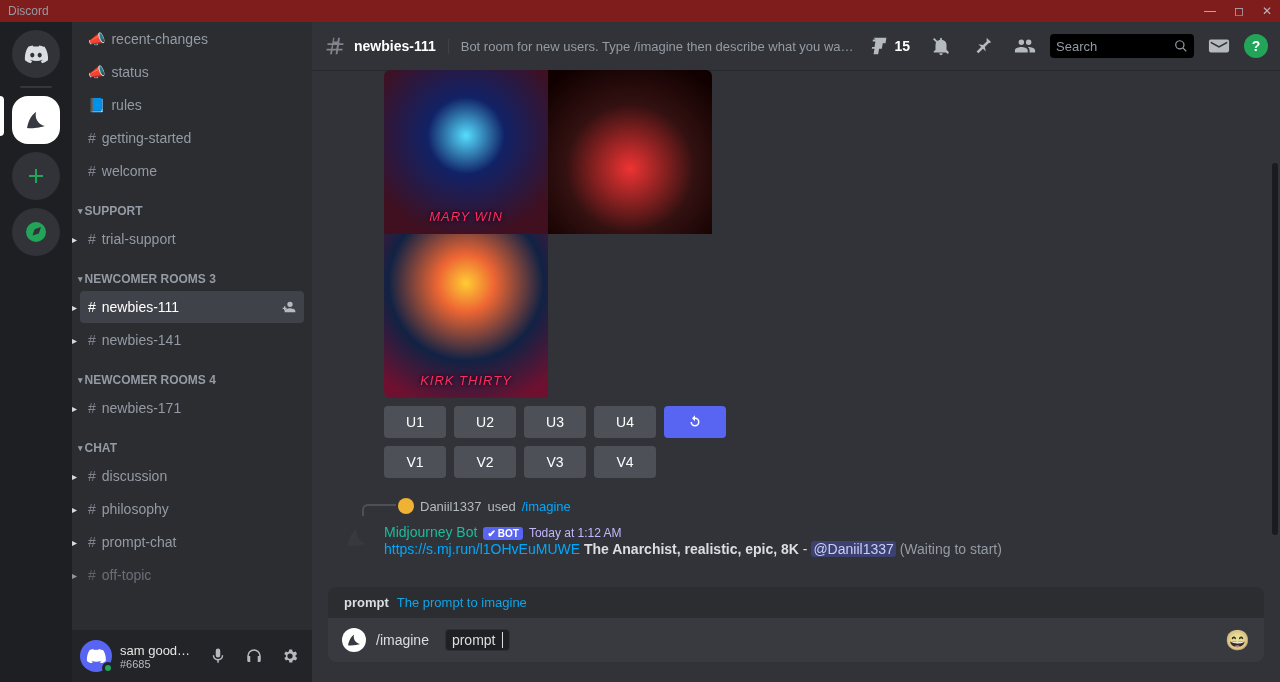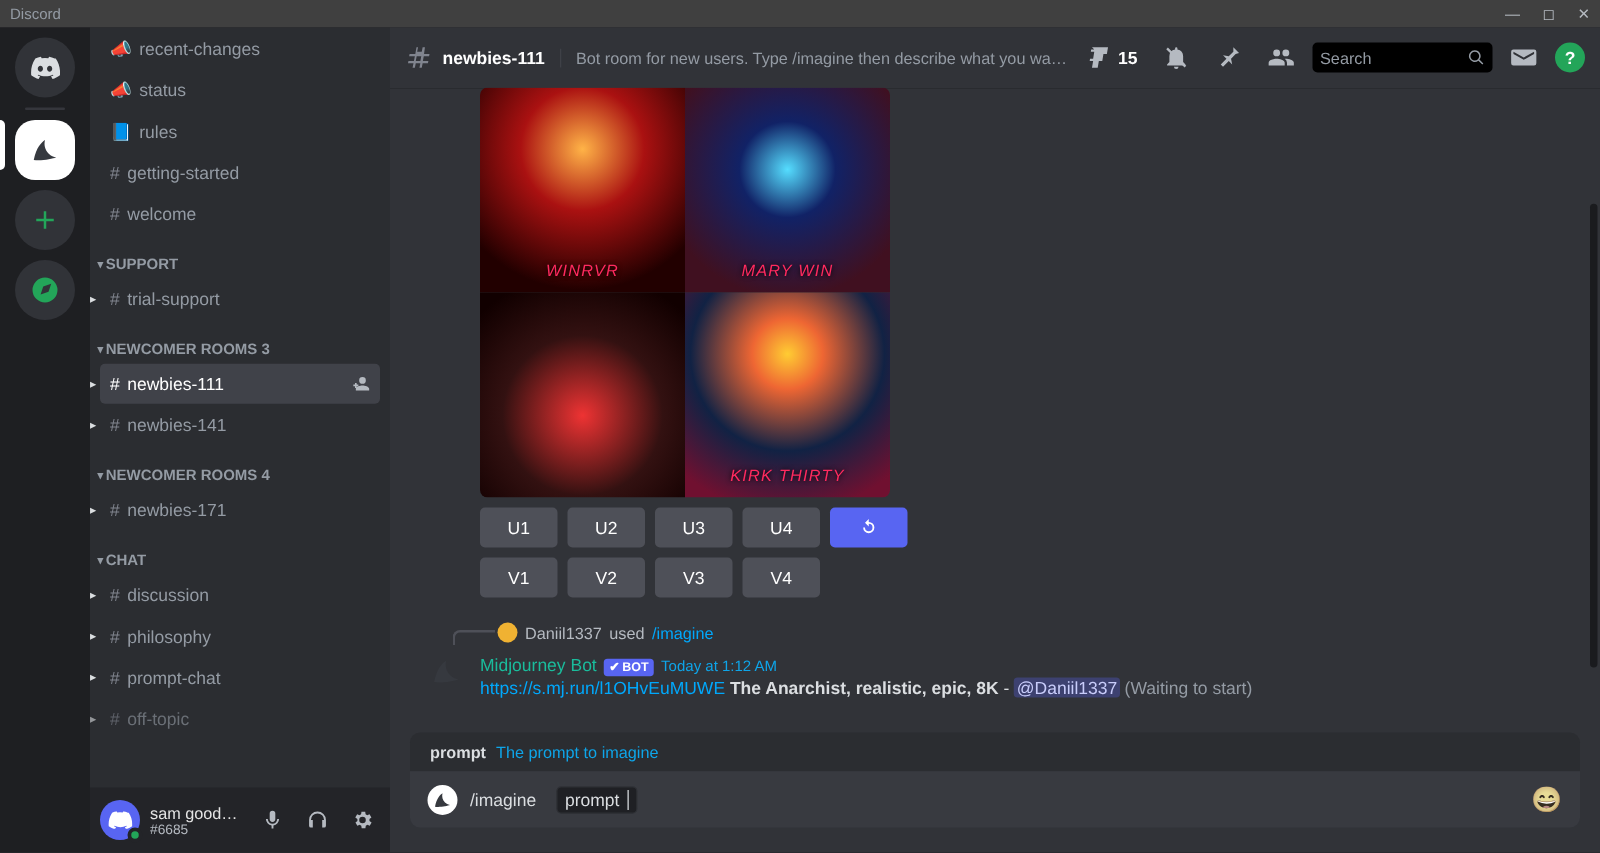--- a/index.html
+++ b/index.html
@@ -1,18 +1,18 @@
 <!DOCTYPE html>
 <html><head>
 <meta charset="utf-8">
 <style>
   *{box-sizing:border-box;margin:0;padding:0;font-family:"gg sans","Helvetica Neue",Helvetica,Arial,sans-serif}
   body{background:#1e1f22;color:#dbdee1;width:1280px;height:682px;overflow:hidden;font-size:14px}
   
-  .titlebar{height:22px;background:#404040;display:flex;align-items:center;padding:0 8px;color:#949ba4;font-size:12px;justify-content:space-between}
+  .titlebar{height:22px;background:#7f1d1d;display:flex;align-items:center;padding:0 8px;color:#949ba4;font-size:12px;justify-content:space-between}
   .winbtns{display:flex;gap:18px;color:#b5bac1}
   .winbtns span{cursor:pointer}
   .app{display:flex;height:660px}
   
   .guildbar{width:72px;background:#1e1f22;display:flex;flex-direction:column;align-items:center;padding-top:8px;gap:8px}
   .guild{width:48px;height:48px;border-radius:50%;background:#313338;display:flex;align-items:center;justify-content:center;color:#dbdee1;cursor:pointer}
   .guild.selected{border-radius:16px;background:#fff;color:#36393f}
   .guild.green{background:#313338;color:#23a559}
   .guild.green svg,.guild svg{width:24px;height:24px}
   .guildsep{width:32px;height:2px;background:#35363c;border-radius:1px}
@@ -61,21 +61,21 @@
   .dbtn{background:#4e5058;color:#fff;border:none;border-radius:4px;height:32px;min-width:62px;font-size:14px;cursor:pointer;display:flex;align-items:center;justify-content:center}
   .dbtn.blue{background:#5865f2}
   
   .replyline{display:flex;align-items:center;gap:6px;margin:18px 0 0 34px;font-size:13px;color:#b5bac1}
   .replyline .spine{width:34px;height:12px;border-left:2px solid #4e5058;border-top:2px solid #4e5058;border-top-left-radius:6px;margin-top:8px;margin-right:-4px}
   .replyline .rav{width:16px;height:16px;border-radius:50%;background:#f0b232}
   .replyline .cmd{color:#00a8fc}
   .botline{display:flex;align-items:baseline;gap:6px;margin-left:56px}
   .botname{color:#1abc9c;font-weight:500}
   .bottag{background:#5865f2;color:#fff;font-size:10px;font-weight:600;border-radius:3px;padding:1px 4px;display:inline-flex;align-items:center;gap:2px}
-  .ts{color:#0ea5e9;font-size:12px}
+  .ts{color:#c4b5fd;font-size:12px}
   .msgtext{margin-left:56px;line-height:1.4}
   .msgtext .link{color:#00a8fc}
   .msgtext .bold{font-weight:700;color:#dbdee1}
   .msgtext .mention{color:#c9cdfb;background:rgba(88,101,242,.3);border-radius:3px;padding:0 2px}
   .msgtext .muted{color:#949ba4}
   .mavwrap{position:absolute;left:16px}
   .newmsg{position:relative;margin-top:8px}
   
   .ac{margin:0 16px;background:#2b2d31;border-radius:8px 8px 0 0;padding:8px 16px;font-size:13px;display:flex;gap:8px;align-items:center}
   .ac .k{font-weight:600;color:#dbdee1}
@@ -300,23 +300,20 @@
           </svg>
         </span>
       <span class="help">?</span>
     </div>
 
     <div class="messages">
       <div class="scrollbar-track"></div>
 
       <div class="imgset">
         <div class="grid2">
-          <div class="art art1">
-              <span>WINRVR</span>
-            </div>
           <div class="art art2">
               <span>MARY WIN</span>
             </div>
           <div class="art art3">
               <span></span>
             </div>
           <div class="art art4">
               <span>KIRK THIRTY</span>
             </div>
         </div>

